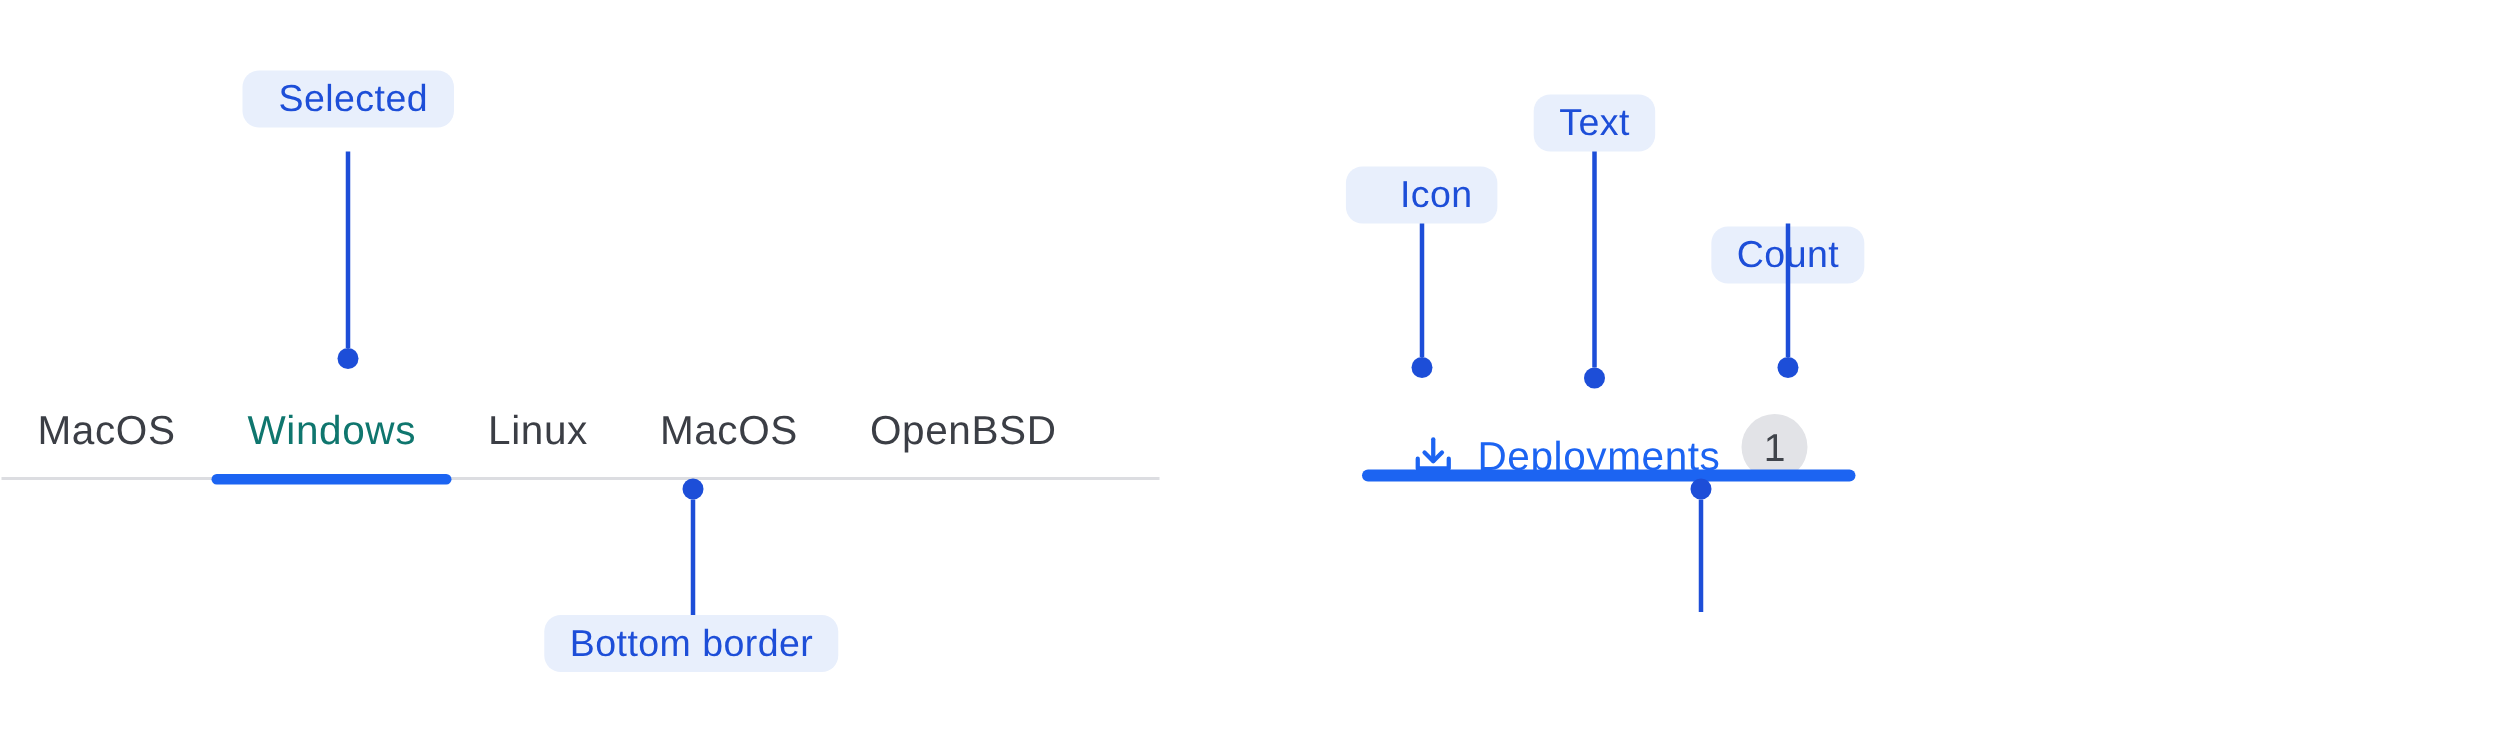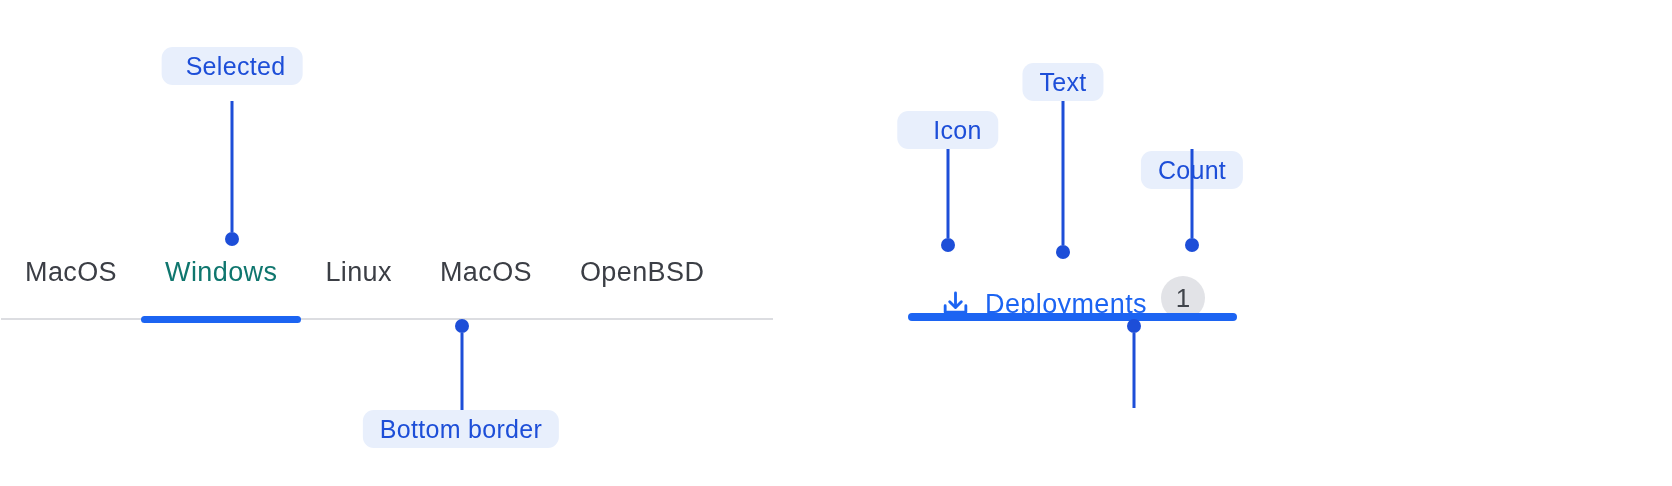--- a/index.html
+++ b/index.html
@@ -10,21 +10,21 @@
 
   
   .tabs {
     position: absolute; left: 1px; top: 257px;
     width: 772px; height: 63px;
     display: flex; align-items: center;
     border-bottom: 2px solid #dcdde1;
   }
   .tab {
     position: relative; height: 100%;
-    display: flex; 
+    display: flex; align-items: center;
     padding: 0 24px;
     font-size: 27px; letter-spacing: 0.4px;
     color: #3b3e45; cursor: pointer; white-space: nowrap;
   }
   .tab.selected { color: #0f766e; }
   .tab-underline {
     position: absolute; left: 0; right: 0; bottom: -5px;
     height: 7px; border-radius: 5px; background: #1c64f2;
   }
 

